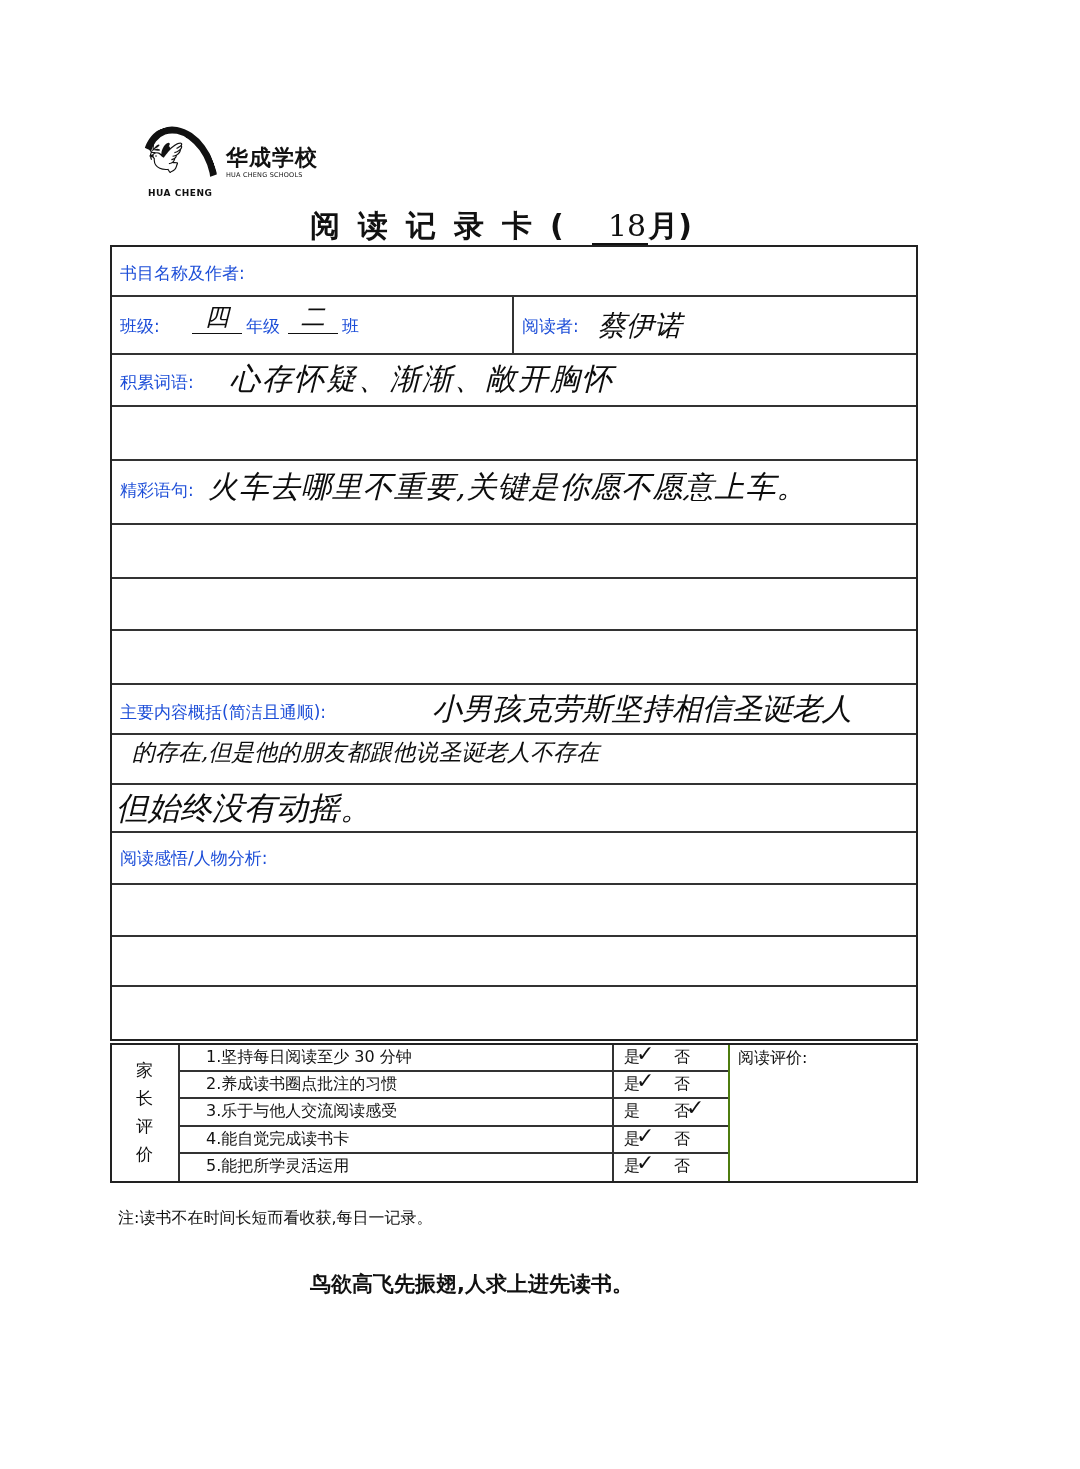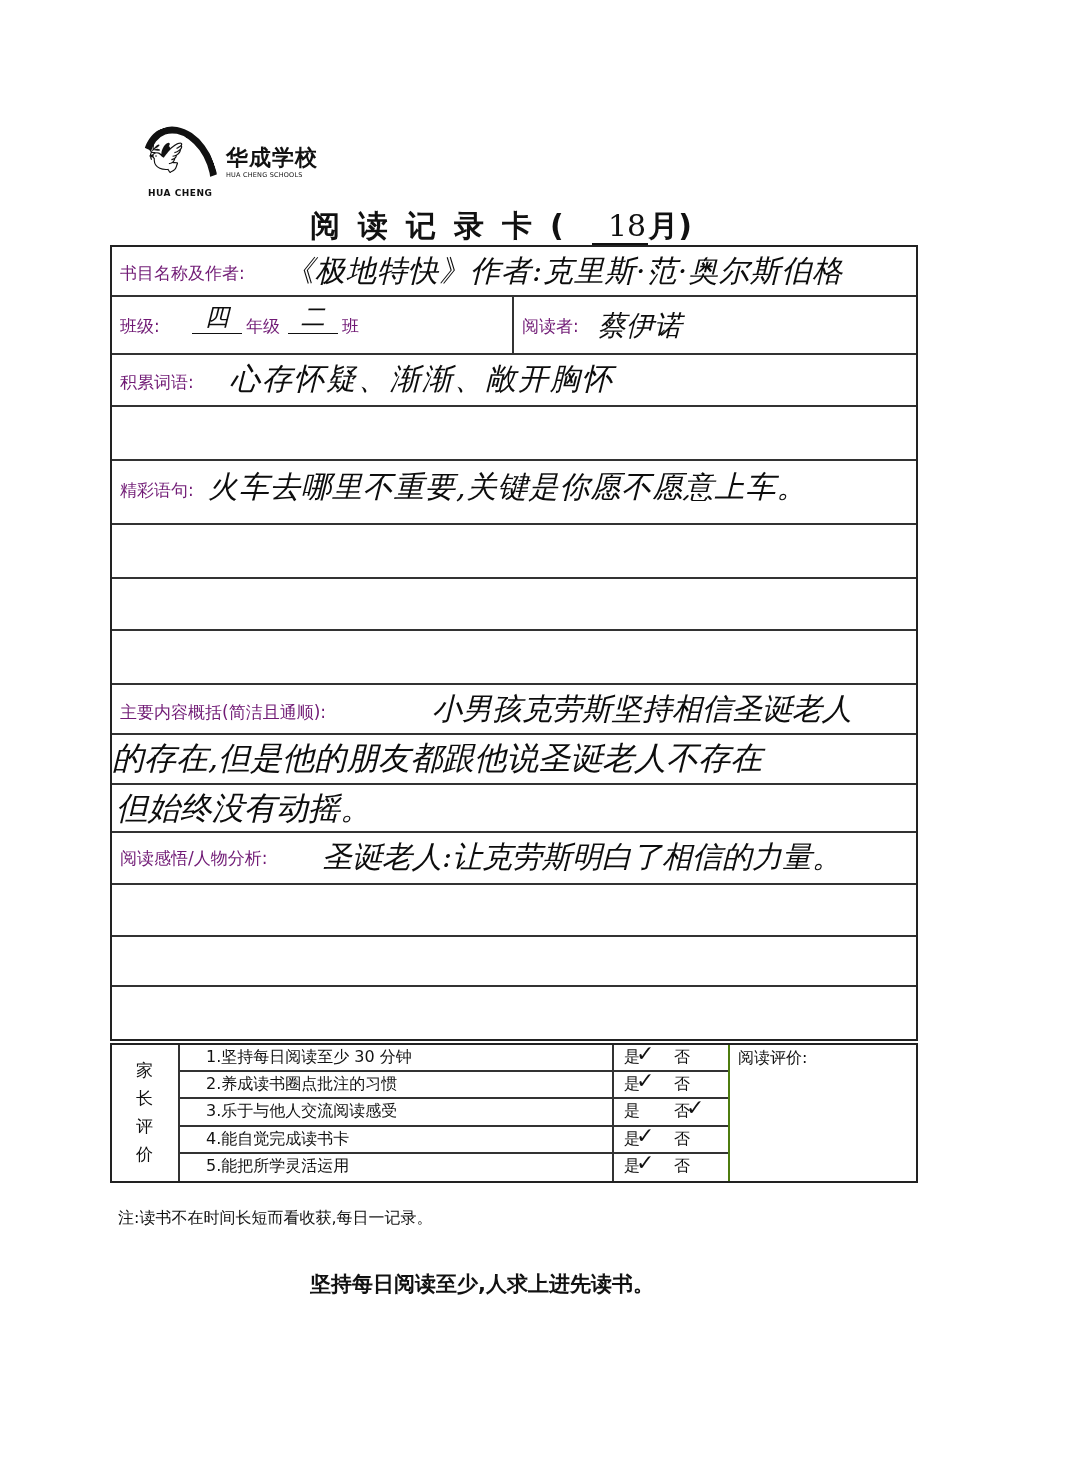--- a/index.html
+++ b/index.html
@@ -17,21 +17,21 @@
   .logo-en { position: absolute; left: 86px; top: 46px; font-size: 6.5px; letter-spacing: 0.2px; }
 
   .title { position: absolute; left: 310px; top: 206px; font-size: 30px; font-weight: bold; letter-spacing: 18px; white-space: nowrap; }
   .title .month { display: inline-block; letter-spacing: 0; font-family: "DejaVu Serif", serif; font-weight: normal;
     border-bottom: 2px solid #111; width: 54px; text-align: right; padding-right: 2px; }
   .title .tail { letter-spacing: 0; }
 
   .card { position: absolute; left: 110px; top: 245px; width: 808px; border: 2px solid #222; box-sizing: border-box; }
   .row { position: relative; border-bottom: 2px solid #333; box-sizing: border-box; }
   .row:last-child { border-bottom: none; }
-  .lbl { position: absolute; left: 8px; font-size: 17px; color: #701a75; white-space: nowrap; }
+  .lbl { position: absolute; left: 8px; font-size: 17px; color: #1d4ed8; white-space: nowrap; }
   .hw { position: absolute; font-family: "DejaVu Serif", serif; color: #0d0d0d; white-space: nowrap; font-style: italic; }
   .split { position: absolute; top: 0; bottom: 0; width: 2px; background: #333; }
 
   .eval { position: absolute; left: 110px; top: 1043px; width: 808px; height: 140px; border: 2px solid #222; box-sizing: border-box; }
   .eval-side { position: absolute; left: 0; top: 0; width: 68px; height: 100%; border-right: 2px solid #333; box-sizing: border-box; }
   .eval-side span { position: absolute; left: 24px; font-size: 17px; }
   .eval-items { position: absolute; left: 68px; top: 0; width: 548px; height: 100%; }
   .eval-item { position: relative; height: 27.2px; border-bottom: 2px solid #333; box-sizing: border-box; }
   .eval-item:last-child { border-bottom: none; }
   .eval-item .q { position: absolute; left: 26px; top: 2px; font-size: 16px; }
@@ -57,21 +57,20 @@
 </div>
 
 <div class="title">
   <span>阅读记录卡</span><span class="tail">(</span>
   <span class="month">18</span><span class="tail">月)</span>
 </div>
 
 <div class="card">
   <div class="row" style="height:50px">
     <span class="lbl" style="top:15px">书目名称及作者:</span>
-    <span class="hw" style="left:172px; top:4px; font-size:30px; letter-spacing:1px">《极地特快》作者:克里斯·范·奥尔斯伯格</span>
   </div>
   <div class="row" style="height:58px">
     <span class="lbl" style="top:18px">班级:</span>
     <span class="hw" style="left:80px; top:4px; width:50px; text-align:center; border-bottom:1.5px solid #111; font-size:24px">四</span>
     <span class="lbl" style="left:134px; top:18px">年级</span>
     <span class="hw" style="left:176px; top:4px; width:50px; text-align:center; border-bottom:1.5px solid #111; font-size:24px">二</span>
     <span class="lbl" style="left:230px; top:18px">班</span>
     <div class="split" style="left:400px"></div>
     <span class="lbl" style="left:410px; top:18px">阅读者:</span>
     <span class="hw" style="left:486px; top:10px; font-size:28px">蔡伊诺</span>
@@ -86,28 +85,27 @@
     <span class="hw" style="left:96px; top:6px; font-size:30px; letter-spacing:1px">火车去哪里不重要,关键是你愿不愿意上车。</span>
   </div>
   <div class="row" style="height:54px"></div>
   <div class="row" style="height:52px"></div>
   <div class="row" style="height:54px"></div>
   <div class="row" style="height:50px">
     <span class="lbl" style="top:16px">主要内容概括(简洁且通顺):</span>
     <span class="hw" style="left:320px; top:4px; font-size:30px">小男孩克劳斯坚持相信圣诞老人</span>
   </div>
   <div class="row" style="height:50px">
-    <span class="hw" style="left:0; top:2px; font-size:32px">的存在,但是他的朋友都跟他说圣诞老人不存在</span>
+    <span class="hw" style="left:20px; top:2px; font-size:23px">的存在,但是他的朋友都跟他说圣诞老人不存在</span>
   </div>
   <div class="row" style="height:48px">
     <span class="hw" style="left:4px; top:2px; font-size:32px">但始终没有动摇。</span>
   </div>
   <div class="row" style="height:52px">
     <span class="lbl" style="top:14px">阅读感悟/人物分析:</span>
-    <span class="hw" style="left:210px; top:4px; font-size:30px">圣诞老人:让克劳斯明白了相信的力量。</span>
   </div>
   <div class="row" style="height:52px"></div>
   <div class="row" style="height:50px"></div>
   <div class="row" style="height:52px"></div>
 </div>
 
 <div class="eval">
   <div class="eval-side">
     <span style="top:14px">家</span>
     <span style="top:42px">长</span>
@@ -155,13 +153,13 @@
         <span class="no">否</span>
       </div>
     </div>
   </div>
   <div class="eval-comment">
     <span>阅读评价:</span>
   </div>
 </div>
 
 <div class="note">注:读书不在时间长短而看收获,每日一记录。</div>
-<div class="motto">坚持每日阅读至少,人求上进先读书。</div>
+<div class="motto">鸟欲高飞先振翅,人求上进先读书。</div>
 
 </body></html>

